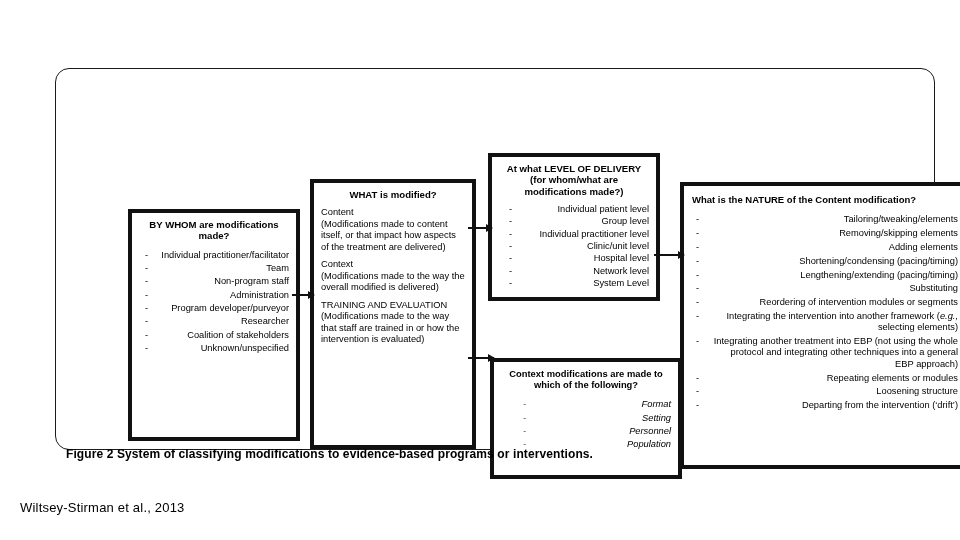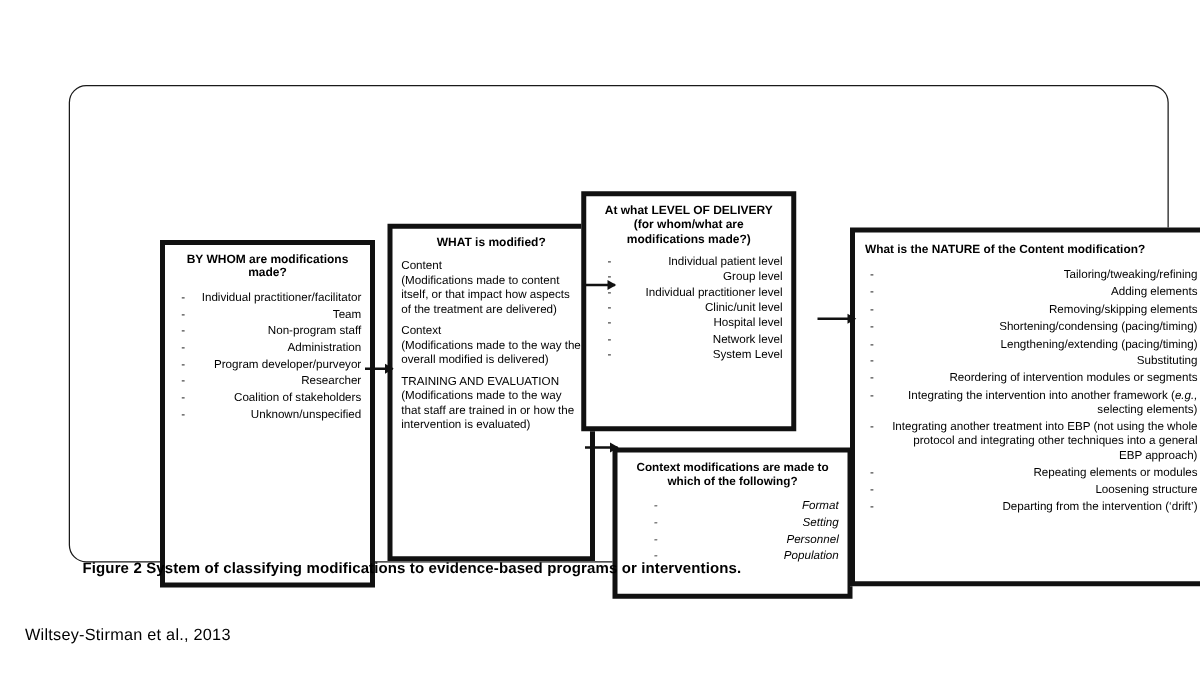--- a/index.html
+++ b/index.html
@@ -67,44 +67,44 @@
   .para {
     margin: 0 0 6px 0;
     line-height: 1.24;
   }
   .para:last-child { margin-bottom: 0; }
   .para .kw { display: block; }
 
   
   #box-by-whom {
     left: 72px;
-    top: 123px;
+    top: 140px;
     width: 172px;
-    height: 278px;
+    height: 232px;
     font-size: 9.3px;
   }
   #box-by-whom .box-title { font-size: 9.6px; margin-bottom: 8px; }
   #box-by-whom ul.dash-list > li { margin-bottom: 2px; }
 
   
   #box-what {
     left: 254px;
     top: 110px;
     width: 166px;
     height: 270px;
     font-size: 9.3px;
   }
   #box-what .box-title { font-size: 9.6px; margin-bottom: 7px; }
 
   
   #box-level {
-    left: 409px;
+    left: 432px;
     top: 84px;
     width: 172px;
-    height: 192px;
+    height: 148px;
     font-size: 9.3px;
   }
   #box-level .box-title { font-size: 9.6px; margin-bottom: 7px; }
   #box-level ul.dash-list > li { padding-left: 26px; }
   #box-level ul.dash-list > li::before { left: 10px; }
 
   
   #box-context {
     left: 434px;
     top: 289px;
@@ -229,23 +229,23 @@
       <li>Format</li>
       <li>Setting</li>
       <li>Personnel</li>
       <li>Population</li>
     </ul>
   </div>
 
   <div class="node-box" id="box-nature">
     <div class="box-title left-align">What is the NATURE of the Content modification?</div>
     <ul class="dash-list">
-      <li>Tailoring/tweaking/refining</li>
+      <li>Tailoring/tweaking/elements</li>
+      <li>Removing/skipping elements</li>
       <li>Adding elements</li>
-      <li>Removing/skipping elements</li>
       <li>Shortening/condensing (pacing/timing)</li>
       <li>Lengthening/extending (pacing/timing)</li>
       <li>Substituting</li>
       <li>Reordering of intervention modules or segments</li>
       <li>Integrating the intervention into another framework (<span class="it">e.g.,</span> selecting elements)</li>
       <li>Integrating another treatment into EBP (not using the whole protocol and integrating other techniques into a general EBP approach)</li>
       <li>Repeating elements or modules</li>
       <li>Loosening structure</li>
       <li>Departing from the intervention (‘drift’)</li>
     </ul>

